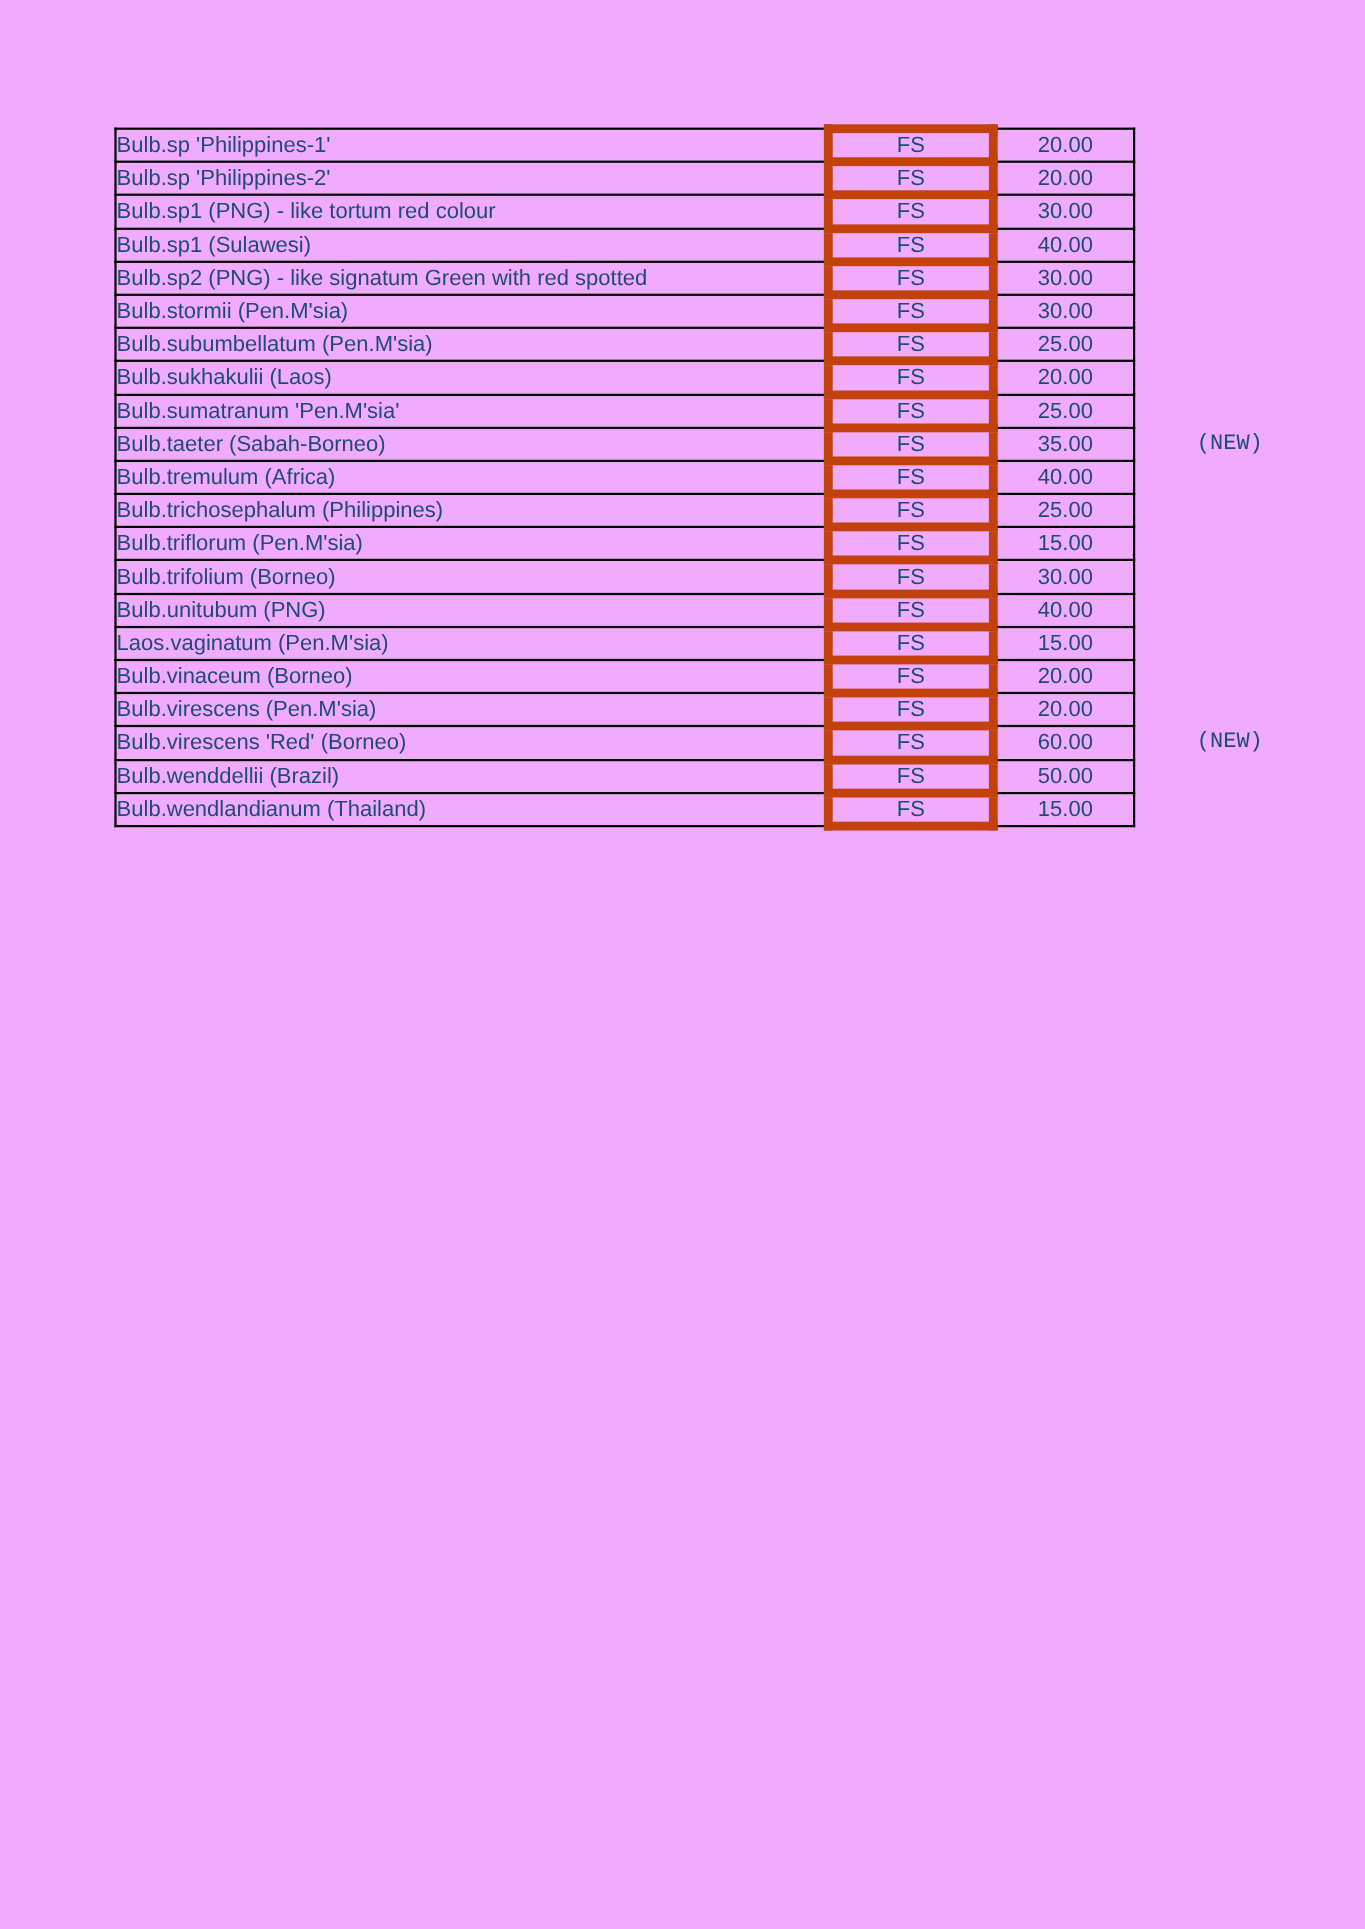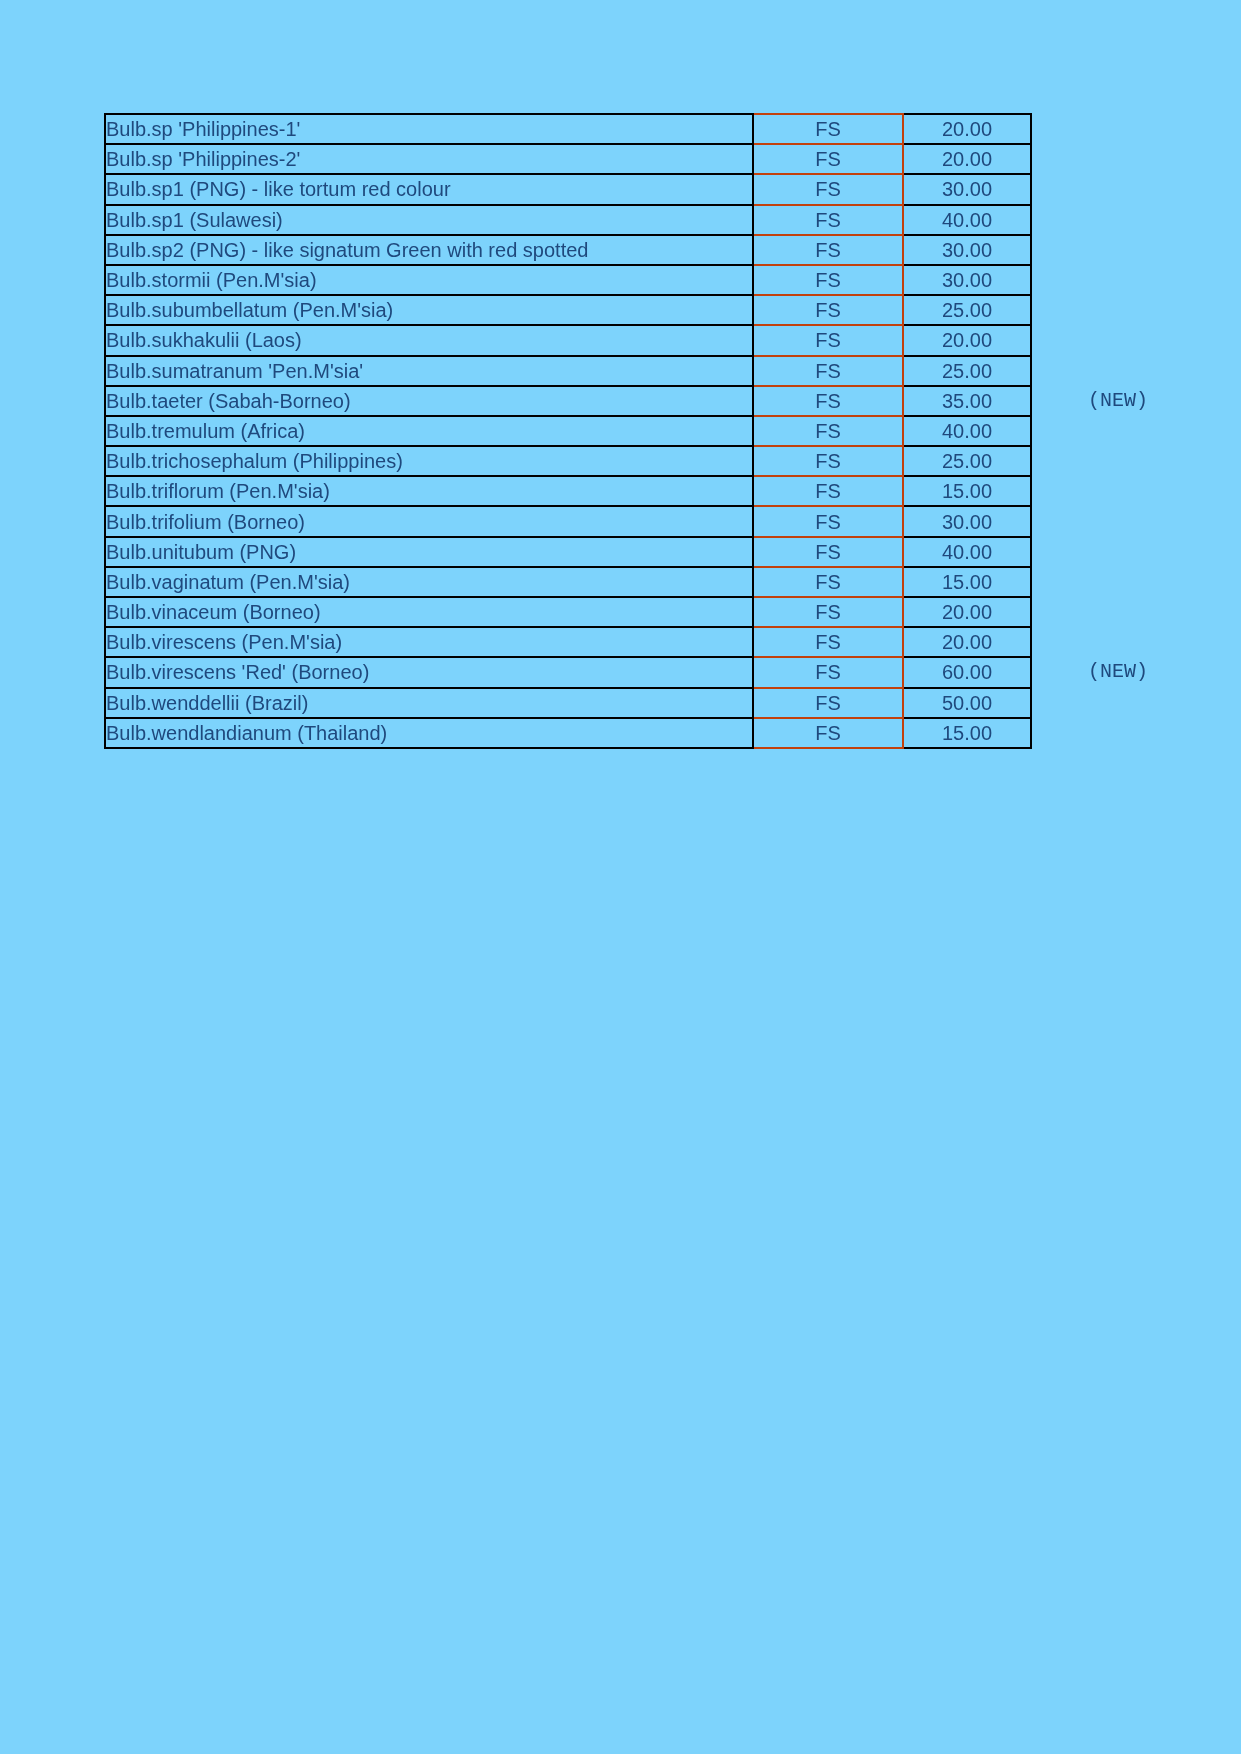--- a/index.html
+++ b/index.html
@@ -4,21 +4,21 @@
 <style>
   html, body {
     margin: 0;
     padding: 0;
     background: #ffffff;
   }
   .sheet {
     position: relative;
     width: 1241px;
     height: 1754px;
-    background: #7dd3fc;
+    background: #f0abfc;
     font-family: "Liberation Sans", sans-serif;
     overflow: hidden;
   }
   table.price-table {
     position: absolute;
     left: 104px;
     top: 113px;
     border-collapse: collapse;
     table-layout: fixed;
   }
@@ -36,21 +36,21 @@
   td.species-cell {
     width: 648px;
     border: 2px solid #000000;
     text-align: left;
     padding-left: 5px;
     white-space: nowrap;
     overflow: hidden;
   }
   td.size-cell {
     width: 150px;
-    border: 2px solid #c2410c;
+    border: 8px solid #c2410c;
     text-align: center;
   }
   td.price-cell {
     width: 128px;
     border: 2px solid #000000;
     text-align: center;
   }
   td.note-cell {
     width: 118px;
     border: none;
@@ -151,21 +151,21 @@
           <td class="price-cell">30.00</td>
           <td class="note-cell"></td>
         </tr>
         <tr>
           <td class="species-cell">Bulb.unitubum (PNG)</td>
           <td class="size-cell">FS</td>
           <td class="price-cell">40.00</td>
           <td class="note-cell"></td>
         </tr>
         <tr>
-          <td class="species-cell">Bulb.vaginatum (Pen.M'sia)</td>
+          <td class="species-cell">Laos.vaginatum (Pen.M'sia)</td>
           <td class="size-cell">FS</td>
           <td class="price-cell">15.00</td>
           <td class="note-cell"></td>
         </tr>
         <tr>
           <td class="species-cell">Bulb.vinaceum (Borneo)</td>
           <td class="size-cell">FS</td>
           <td class="price-cell">20.00</td>
           <td class="note-cell"></td>
         </tr>

